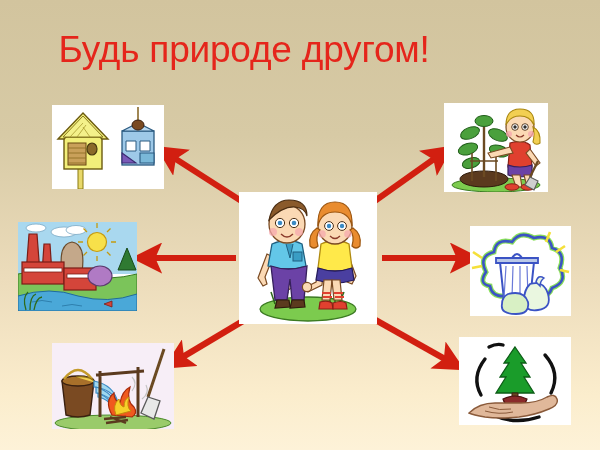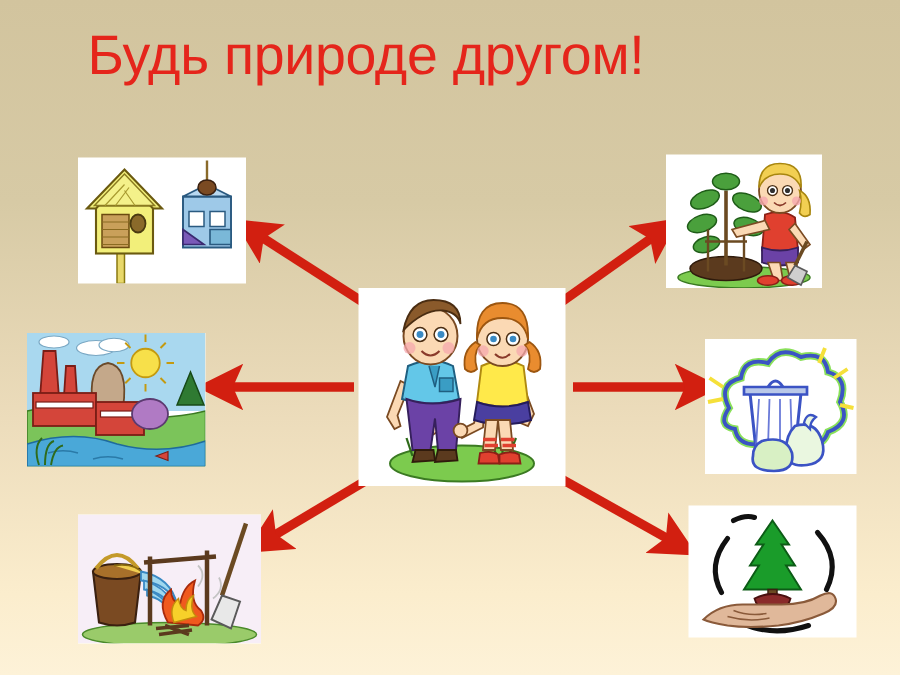--- a/index.html
+++ b/index.html
@@ -17,21 +17,21 @@
     width: 600px;
     height: 450px;
     background: linear-gradient(to bottom, #d2c49e 0%, #d7caa5 30%, #ecdcbb 62%, #fbedcd 88%, #fdf2d8 100%);
     overflow: hidden;
   }
 
   
   #title {
     position: absolute;
     left: 0;
-    top: 15px;
+    top: 28px;
     width: 488px;
     text-align: center;
     font-size: 37px;
     line-height: 44px;
     color: #e5251b;
     letter-spacing: -0.2px;
     white-space: nowrap;
   }
 
   

